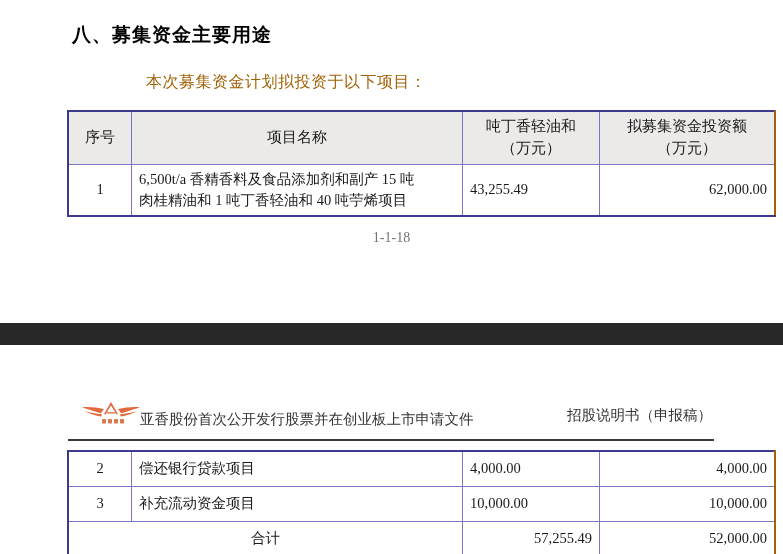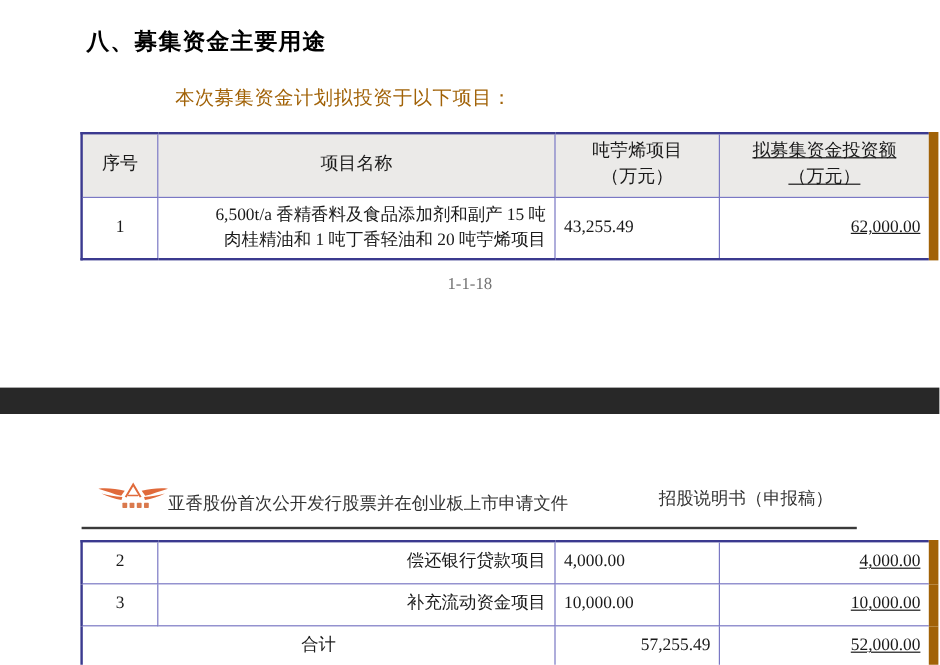--- a/index.html
+++ b/index.html
@@ -95,21 +95,21 @@
   .header-title {
     position: absolute;
     left: 72px;
     top: 12px;
     font-size: 14.5px;
     color: #333333;
     white-space: nowrap;
   }
   .header-right {
     position: absolute;
-    right: 20px;
+    right: 2px;
     top: 8px;
     font-size: 14.5px;
     color: #333333;
     white-space: nowrap;
     margin-left: 32px;
   }
   .header-rule {
     position: absolute;
     left: 68px;
     top: 94px;
@@ -139,31 +139,31 @@
     line-height: 1.45;
   }
   .doc-table .thick-top td,
   .doc-table .thick-top th {
     border-top: 2px solid #3b3a8f;
   }
   .doc-table .thick-bottom td {
     border-bottom: 2px solid #3b3a8f;
   }
   .doc-table .outer-left { border-left: 2px solid #3b3a8f; }
-  .doc-table .outer-right { border-right: 8px solid #a16207; text-decoration: underline; }
+  .doc-table .outer-right { border-right: 2px solid #a16207; }
 
   .doc-table thead th {
     background: #ebeae8;
     text-align: center;
     vertical-align: middle;
     font-size: 15px;
   }
 
   .col-index  { width: 48px; text-align: center; vertical-align: middle; }
-  .col-name   { width: 316px; text-align: right; vertical-align: middle; }
+  .col-name   { width: 316px; text-align: left; vertical-align: middle; }
   .col-amount { width: 122px; text-align: left; vertical-align: middle; }
   .col-raise  { width: 160px; text-align: right; vertical-align: middle; }
 
   .row-tall td { height: 40px; }
   .row-normal td { height: 26px; }
 
   .total-label {
     text-align: center;
     font-weight: bold;
     font-size: 15px;
@@ -182,35 +182,35 @@
   <div class="section-heading">八、募集资金主要用途</div>
 
   <div class="lead-paragraph">本次募集资金计划拟投资于以下项目：</div>
 
   <table class="doc-table" id="table-top">
     <thead>
       <tr class="thick-top">
         <th class="col-index outer-left">序号</th>
         <th class="col-name">项目名称</th>
         <th class="col-amount">
-          <span class="nowrap">吨苧烯项目</span><br>
+          <span class="nowrap">吨丁香轻油和</span><br>
           <span class="nowrap">（万元）</span>
         </th>
         <th class="col-raise outer-right">
           <span class="nowrap">拟募集资金投资额</span><br>
           <span class="nowrap">（万元）</span>
         </th>
       </tr>
     </thead>
     <tbody>
       <tr class="row-tall thick-bottom">
         <td class="col-index outer-left">1</td>
         <td class="col-name">
           <span class="nowrap">6,500t/a 香精香料及食品添加剂和副产 15 吨</span><br>
-          <span class="nowrap">肉桂精油和 1 吨丁香轻油和 20 吨苧烯项目</span>
+          <span class="nowrap">肉桂精油和 1 吨丁香轻油和 40 吨苧烯项目</span>
         </td>
         <td class="col-amount">43,255.49</td>
         <td class="col-raise outer-right">62,000.00</td>
       </tr>
     </tbody>
   </table>
 
   <div class="page-number">1-1-18</div>
 </div>
 

